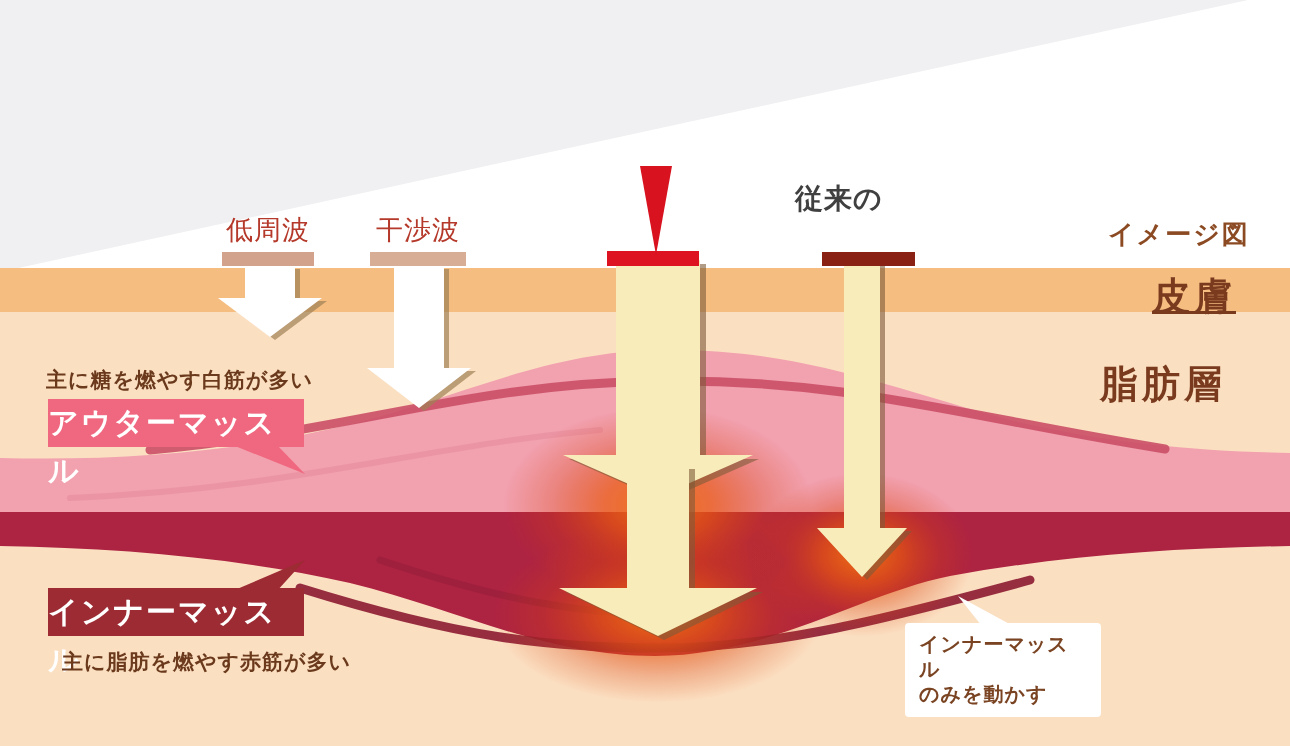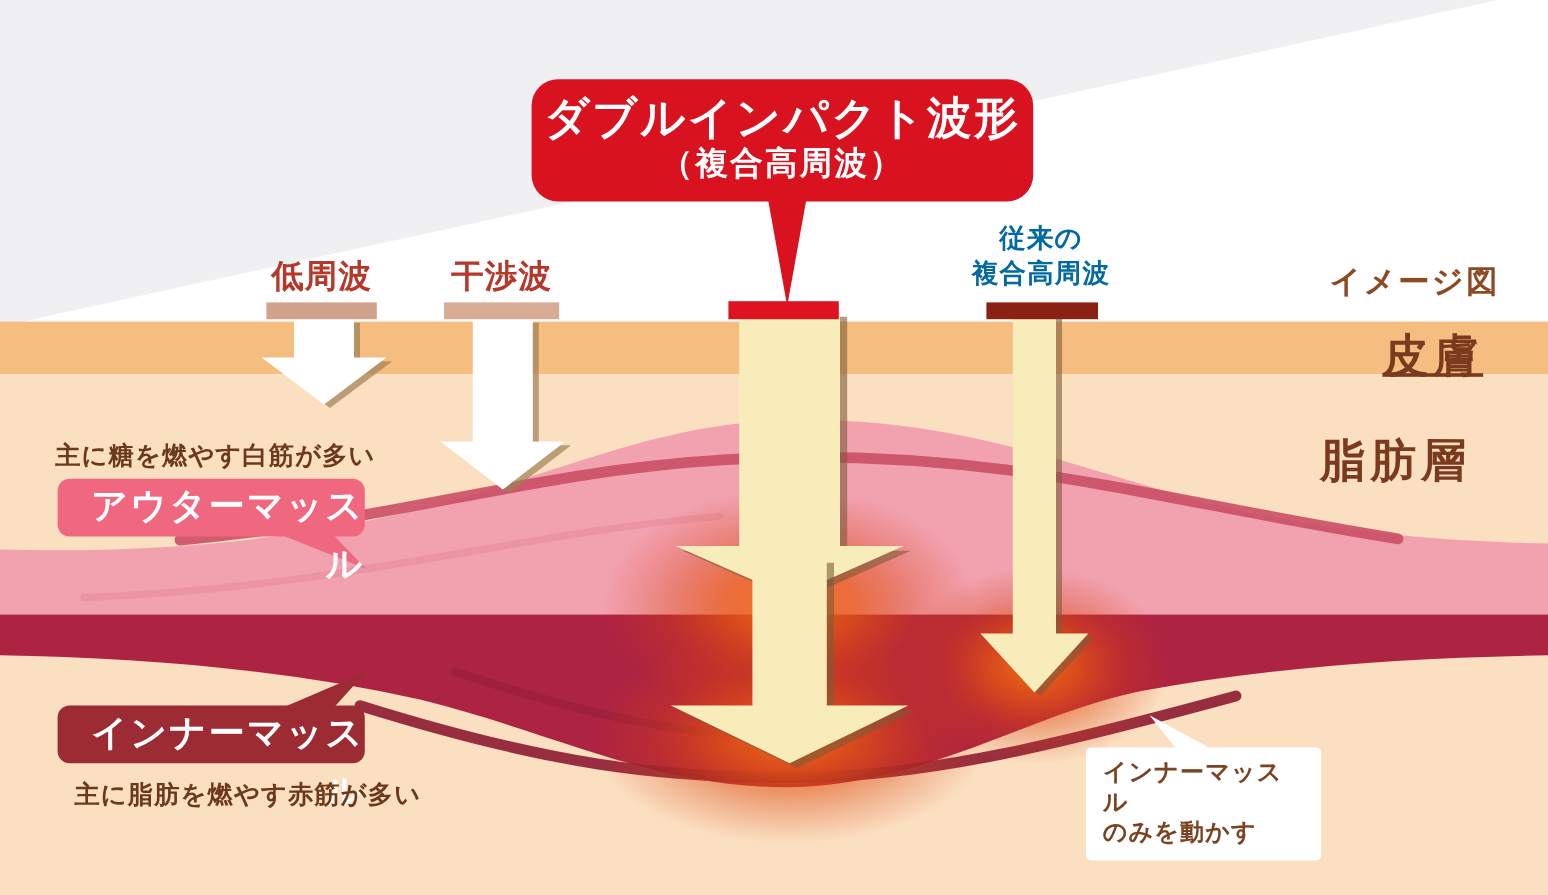--- a/index.html
+++ b/index.html
@@ -4,42 +4,42 @@
 <style>
   html,body{margin:0;padding:0;background:#fff;}
   #stage{
     position:relative;width:1290px;height:746px;overflow:hidden;
     font-family:"Liberation Sans","DejaVu Sans",sans-serif;
     -webkit-font-smoothing:antialiased;
   }
   #bg-svg{position:absolute;left:0;top:0;}
   .abs{position:absolute;}
   
-  .wave-label{color:#b5392a;font-size:27px;font-weight:700;text-align:center;letter-spacing:1px;}
-  .conv-label{color:#0369a1;font-size:22px;font-weight:800;text-align:center;line-height:29px;letter-spacing:1px;}
+  .wave-label{color:#b5392a;font-size:27px;font-weight:400;text-align:center;letter-spacing:1px;}
+  .conv-label{color:#404040;font-size:28px;font-weight:800;text-align:left;line-height:29px;letter-spacing:1px;}
   .image-note{color:#8c4a23;font-size:26px;font-weight:700;letter-spacing:2px;margin-top:13px;}
   
   .layer-label{color:#7a3a1e;font-weight:800;letter-spacing:4px;}
   
   #red-callout{
     left:443px;top:66px;width:418px;height:102px;background:#d8121f;border-radius:22px;
     color:#fff;text-align:center;box-sizing:border-box;padding-top:12px;
   }
   #red-callout .l1{font-size:37px;font-weight:800;letter-spacing:2px;line-height:42px;}
   #red-callout .l2{font-size:27px;font-weight:800;letter-spacing:2px;line-height:33px;}
   #red-callout-tail{
     left:640px;top:166px;width:0;height:0;
     border-left:16px solid transparent;border-right:16px solid transparent;
     border-top:89px solid #d8121f;
   }
   
   .muscle-note{color:#6b3a1d;font-size:21px;font-weight:800;letter-spacing:1px;white-space:nowrap;}
   .badge{
-    width:256px;height:48px;border-radius:10px;color:#fff;font-size:30px;font-weight:800;
-    text-align:right;line-height:48px;letter-spacing:2px;
+    width:256px;height:48px;border-radius:0;color:#fff;font-size:30px;font-weight:800;
+    text-align:left;line-height:48px;letter-spacing:2px;
   }
   #outer-badge{left:48px;top:399px;background:#f0687f;}
   #inner-badge{left:48px;top:588px;background:#9c2b33;}
   
   #white-callout{
     left:905px;top:623px;width:196px;background:#ffffff;border-radius:4px;
     box-sizing:border-box;padding:9px 12px 10px 14px;
     color:#7a4423;font-size:20px;font-weight:800;line-height:25px;letter-spacing:1px;
   }
 </style>
@@ -109,31 +109,26 @@
     <rect x="222" y="252" width="92" height="14" fill="#d3a28c"></rect>
     <rect x="370" y="252" width="96" height="14" fill="#d7ad96"></rect>
     <rect x="607" y="251" width="92" height="15" fill="#dd1322"></rect>
     <rect x="822" y="252" width="93" height="14" fill="#8a2115"></rect>
 
     <polygon points="230,444 276,444 305,474" fill="#f0687f"></polygon>
     <polygon points="230,592 276,592 305,560" fill="#9c2b33"></polygon>
     <polygon points="958,596 985,630 1015,627" fill="#ffffff"></polygon>
   </svg>
 
-  <div id="red-callout" class="abs">
-    <div class="l1">ダブルインパクト波形</div>
-    <div class="l2">（複合高周波）</div>
-  </div>
   <div id="red-callout-tail" class="abs"></div>
 
   <div class="abs wave-label" style="left:218px;top:212px;width:100px;">低周波</div>
   <div class="abs wave-label" style="left:368px;top:212px;width:100px;">干渉波</div>
   <div class="abs conv-label" style="left:795px;top:184px;width:145px;">
     <div>従来の</div>
-    <div>複合高周波</div>
   </div>
   <div class="abs image-note" style="left:1108px;top:204px;">イメージ図</div>
 
   <div class="abs layer-label" style="left:1152px;top:271px;font-size:38px;text-decoration:underline;">皮膚</div>
   <div class="abs muscle-note" style="left:46px;top:366px;">主に糖を燃やす白筋が多い</div>
 
   <div class="abs layer-label" style="left:1100px;top:359px;font-size:38px;">脂肪層</div>
   <div id="outer-badge" class="abs badge">アウターマッスル</div>
 
   <div id="inner-badge" class="abs badge">インナーマッスル</div>

